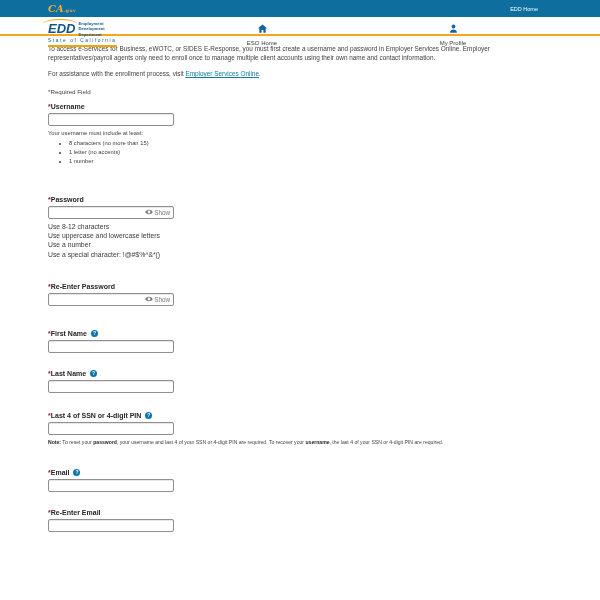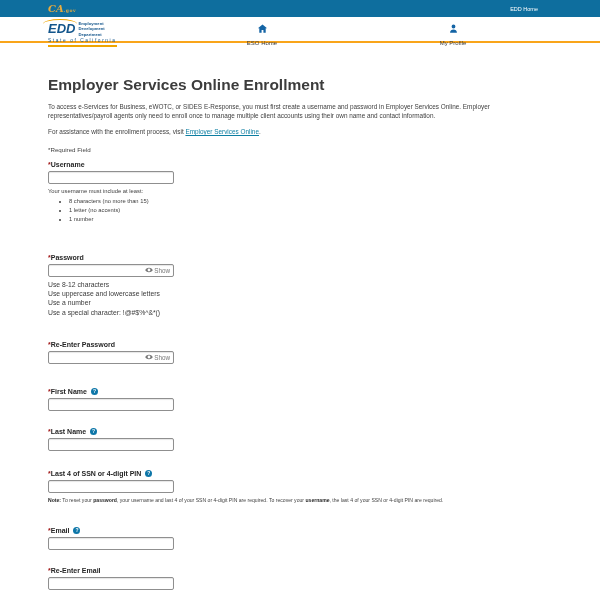--- a/index.html
+++ b/index.html
@@ -8,21 +8,21 @@
 
   
   .topbar { height:17px; background:#0E6E9E; display:flex; align-items:center;
     justify-content:space-between; padding:0 62px 0 48px; }
   .cagov { color:#E8AC3F; font-family:"DejaVu Serif", serif; font-style:italic;
     font-weight:bold; font-size:10px; line-height:1; cursor:pointer; }
   .cagov small { font-size:4.5px; font-style:normal; letter-spacing:0.5px; }
   .topbar-link { color:#fff; font-size:5.5px; cursor:pointer; }
 
   
-  .header { height:24px; position:relative; background:#fff; }
+  .header { height:17px; position:relative; background:#fff; }
   .edd-logo { position:absolute; left:48px; top:2px; cursor:pointer; }
   .edd-top { display:flex; align-items:flex-start; }
   .edd-mark { font-size:13px; font-weight:bold; font-style:italic;
     color:#14568C; line-height:1; position:relative; padding-top:3px; }
   .edd-mark::before { content:""; position:absolute; top:0; left:-5px;
     width:34px; height:9px; border-top:1.6px solid #F0A500;
     border-radius:50%; }
   .edd-dept { margin-left:3px; padding-top:2px; }
   .edd-dept span { display:block; font-size:4.2px; font-weight:bold;
     color:#14568C; line-height:1.25; }
@@ -112,21 +112,20 @@
   <div class="nav-item nav-profile">
     <svg viewBox="0 0 24 24">
       <path d="M12 3.5a4.2 4.2 0 110 8.4 4.2 4.2 0 010-8.4zM4.5 21c0-4.4 3.7-6.6 7.5-6.6s7.5 2.2 7.5 6.6z"></path>
       </svg>
     <span class="nav-label">My Profile</span>
   </div>
 </div>
 <div class="gold-rule"></div>
 
 <div class="main">
-  <h1>Employer Services Online Enrollment</h1>
 
   <p class="intro">To access e-Services for Business, eWOTC, or SIDES E-Response, you must first create a username and password in Employer Services Online. Employer representatives/payroll agents only need to enroll once to manage multiple client accounts using their own name and contact information.</p>
 
   <p class="assist"><span>For assistance with the enrollment process, visit </span><a>Employer Services Online</a><span>.</span></p>
 
   <p class="required-note">*Required Field</p>
 
   <div class="group g-username">
     <div class="label-row">
       <span class="req">*</span>

